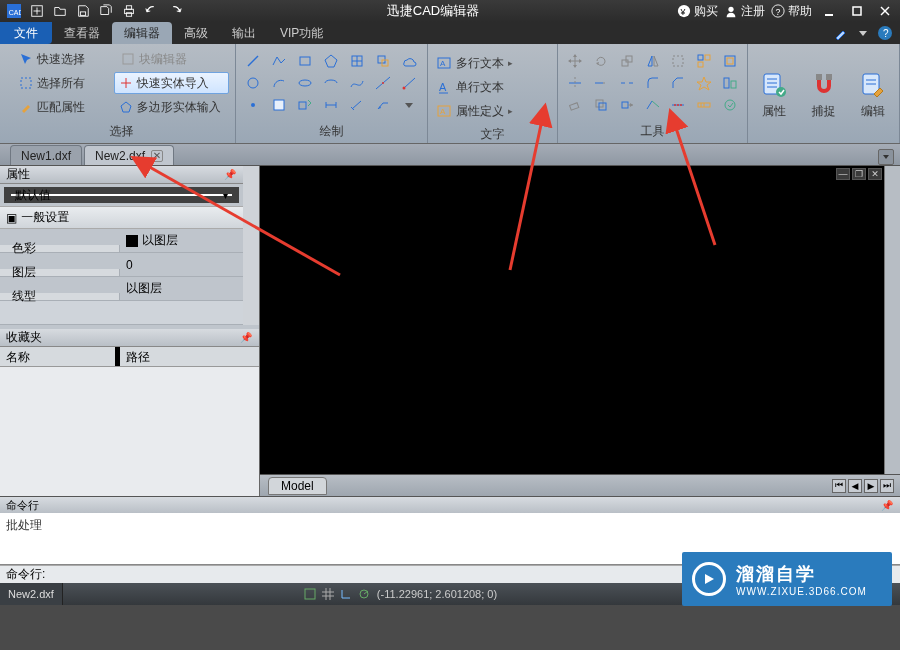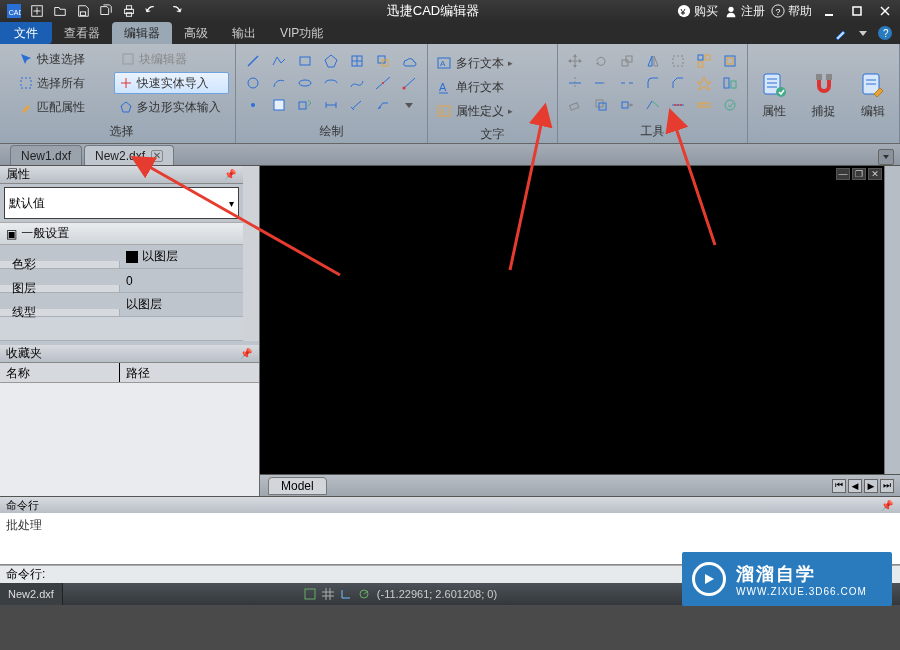--- a/index.html
+++ b/index.html
@@ -51,31 +51,31 @@
   .doc-tab { height: 20px; padding: 0 10px; font-size:12px; display:flex; align-items:center; gap:6px; color:#222; background:#9aa2ac; border:1px solid #707882; border-bottom:none; border-radius:4px 4px 0 0; margin-right:2px;}
   .doc-tab.active { background:#c0c6ce;}
   .doc-tab .close-x { width:12px;height:12px; display:flex;align-items:center;justify-content:center; font-size:10px; color:#555; border:1px solid #888; border-radius:2px;}
   .doc-tabs .right-collapse{margin-left:auto; margin-right:6px; width:16px;height:16px;background:#8a929c;border:1px solid #666;border-radius:2px;display:flex;align-items:center;justify-content:center;}
 
   
   .main { display:flex; height: 330px;}
   .left-panel { width: 260px; background:#bfc5cc; display:flex; flex-direction:column; border-right:1px solid #666;}
   .panel-title { height:18px; background:linear-gradient(#d7dbe0,#b9bfc6); font-size:12px; padding:0 6px; display:flex; align-items:center; justify-content:space-between; border-bottom:1px solid #888;}
   .pin { font-size:10px;}
-  .prop-combo { margin:3px 4px; height:32px; border:1px solid #404040; background:#fff; font-size:12px; display:flex; align-items:center; padding:0 4px; justify-content:space-between;}
+  .prop-combo { margin:3px 4px; height:16px; border:7px solid #404040; background:#fff; font-size:12px; display:flex; align-items:center; padding:0 4px; justify-content:space-between;}
   .prop-combo::after{content:"▾"; font-size:10px;}
   .prop-section-head { background:linear-gradient(#e9ecef,#d0d5da); font-size:12px; padding:2px 6px; border-top:1px solid #aaa; border-bottom:1px solid #aaa; display:flex; align-items:center; gap:4px;}
   .prop-row { display:flex; font-size:12px; height:24px; border-bottom:1px solid #a9afb6;}
   .prop-row .k { width:120px; padding-left:12px; background:#d6dade; display:flex; align-items:center; border-right:1px solid #a9afb6;margin-top:16px;}
   .prop-row .v { flex:1; padding-left:6px; display:flex; align-items:center; gap:4px;}
   .swatch { width:12px;height:12px;background:#000;border:1px solid #000;display:inline-block;}
   .prop-blank { height:24px; background:#cfd4da; border-bottom:1px solid #a9afb6;}
   .fav-cols { display:flex; font-size:12px; height:20px; background:#d6dade; border-bottom:1px solid #999;}
   .fav-cols div{ padding:2px 6px;}
-  .fav-cols .c1{width:120px;border-right:1px solid #000000;}
+  .fav-cols .c1{width:120px;border-right:5px solid #000000;}
   .fav-body { flex:1; background:#e9ebee;}
   .panel-scroll { width:16px; background:#cfd3d8;}
 
   .canvas-wrap { flex:1; display:flex; flex-direction:column;}
   .canvas { flex:1; background:#000; position:relative;}
   .canvas .win-icons{position:absolute; top:2px; right:2px; display:flex; gap:2px;}
   .canvas .win-icons span{ width:14px;height:12px;background:#3a3a3a;color:#ccc;font-size:9px;display:flex;align-items:center;justify-content:center;border:1px solid #555;}
   .model-strip { height:22px; background:linear-gradient(#b8bec5,#9ea6af); display:flex; align-items:center; font-size:12px; border-top:1px solid #555;}
   .model-tab { height:18px; padding:0 12px; background:#d2d6da; border:1px solid #777; border-radius:4px 4px 0 0; margin-left:8px; display:flex;align-items:center;}
   .model-strip .nav-r { margin-left:auto; display:flex; gap:2px; padding-right:6px;}

